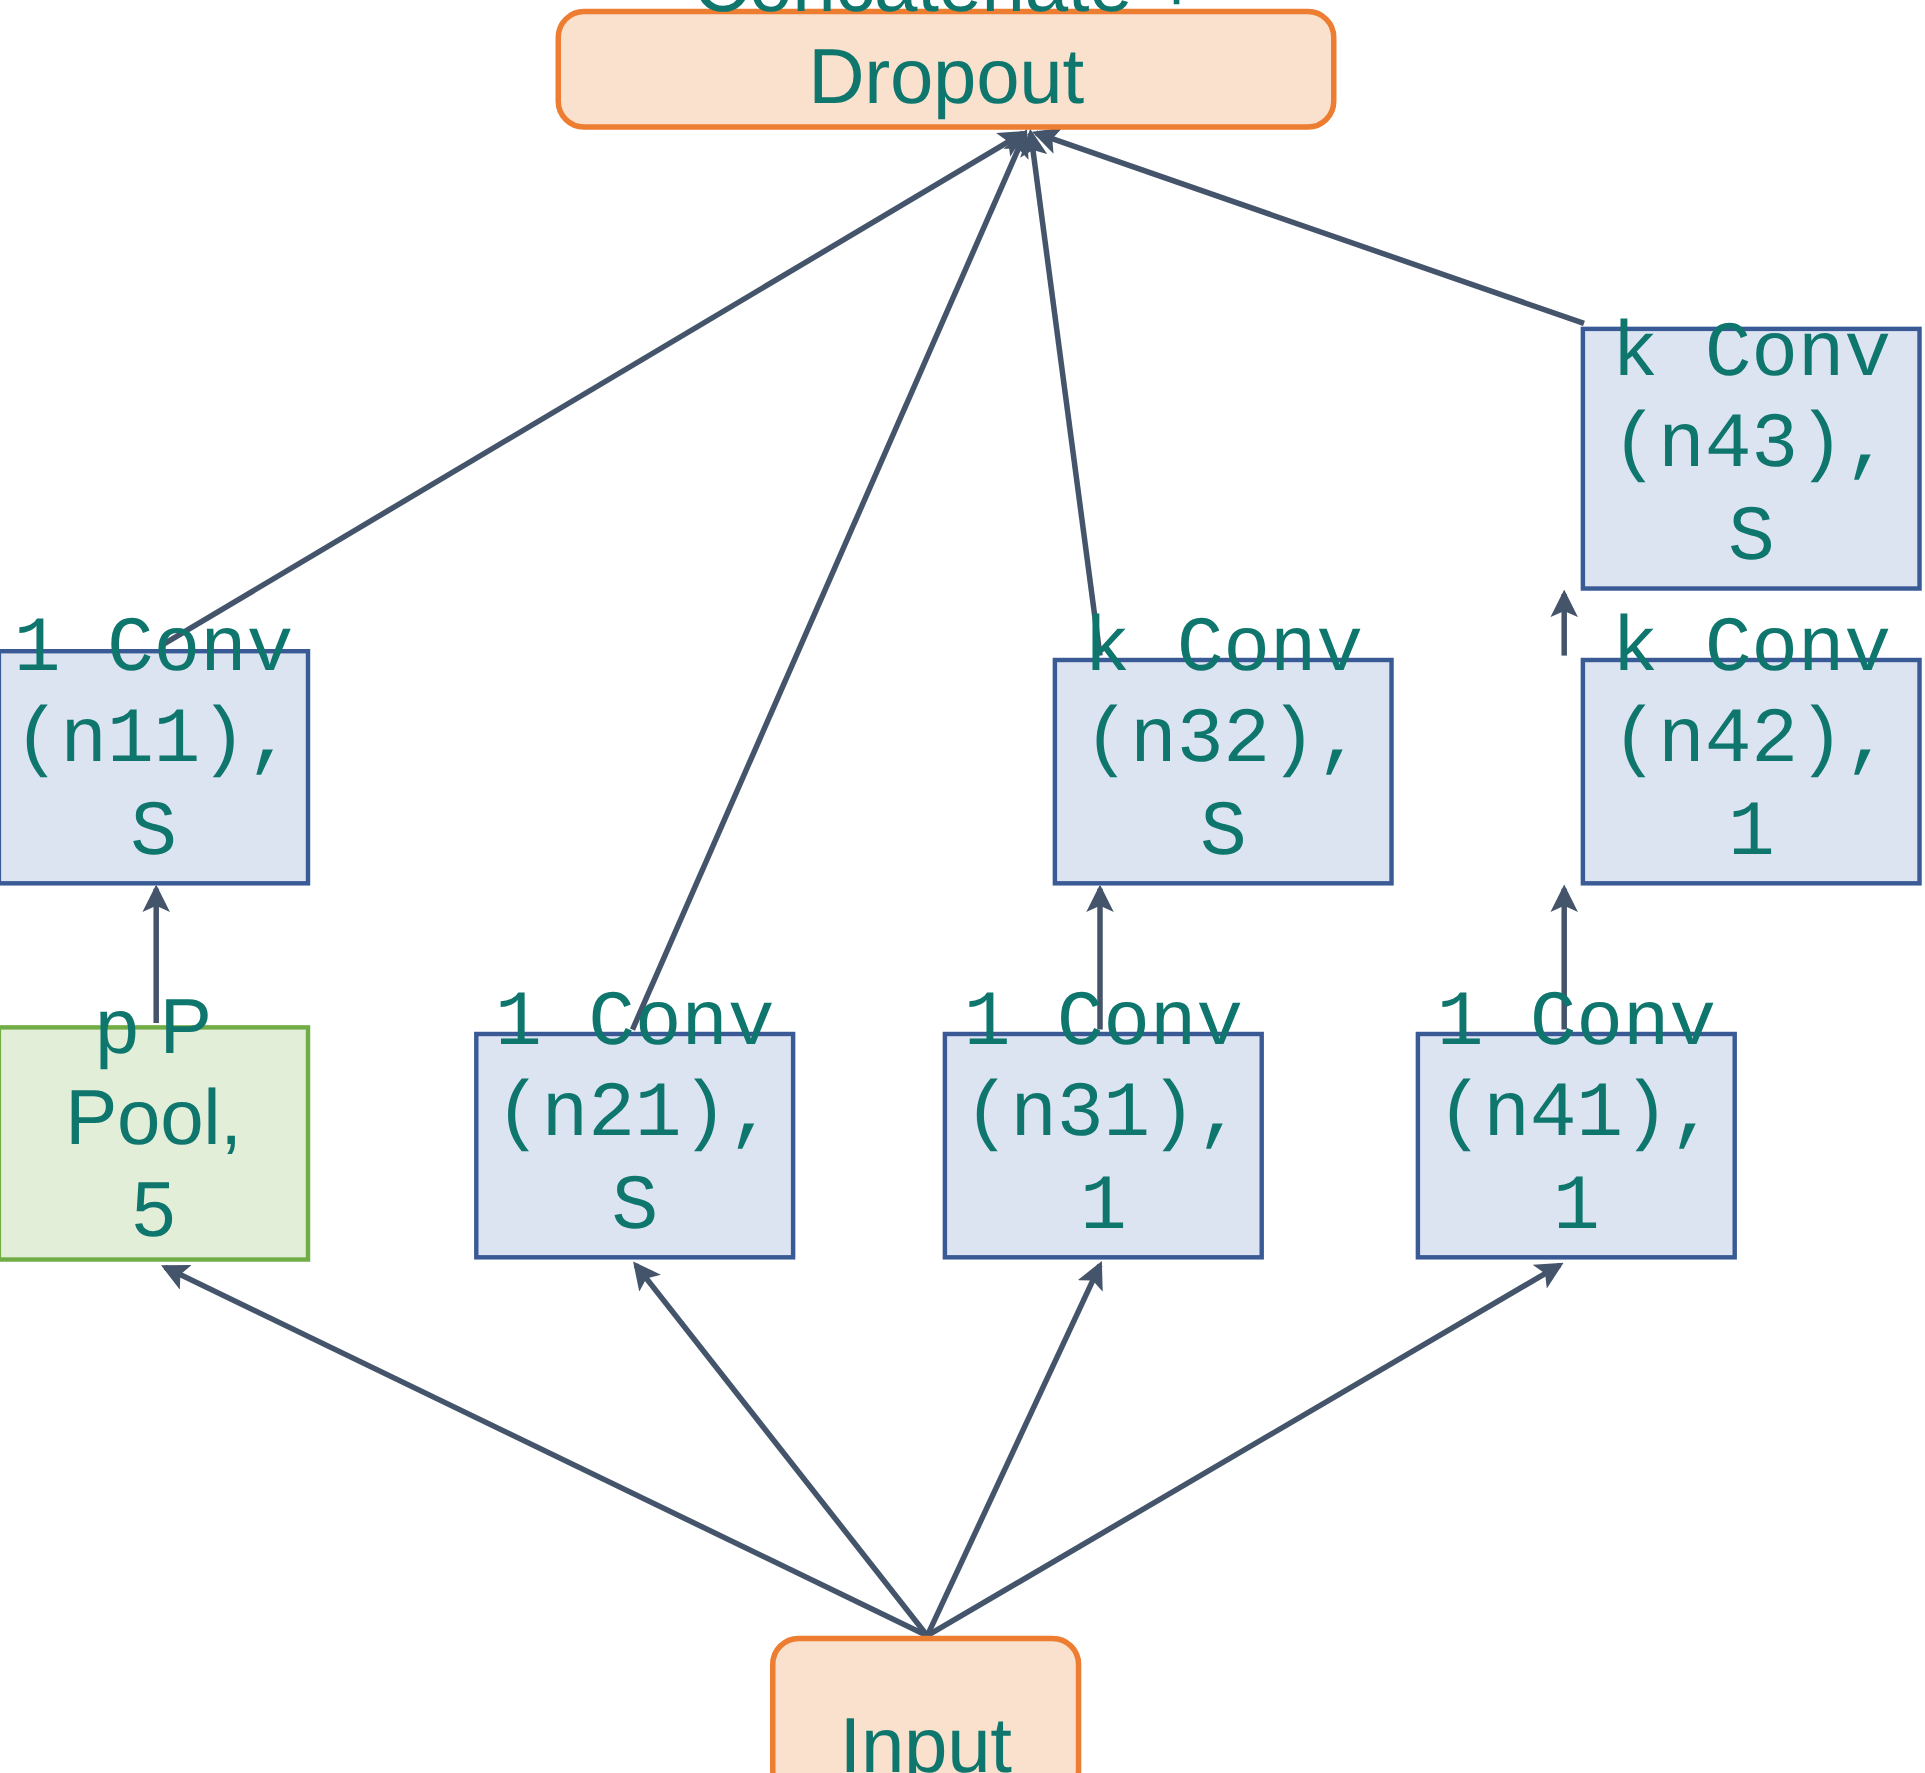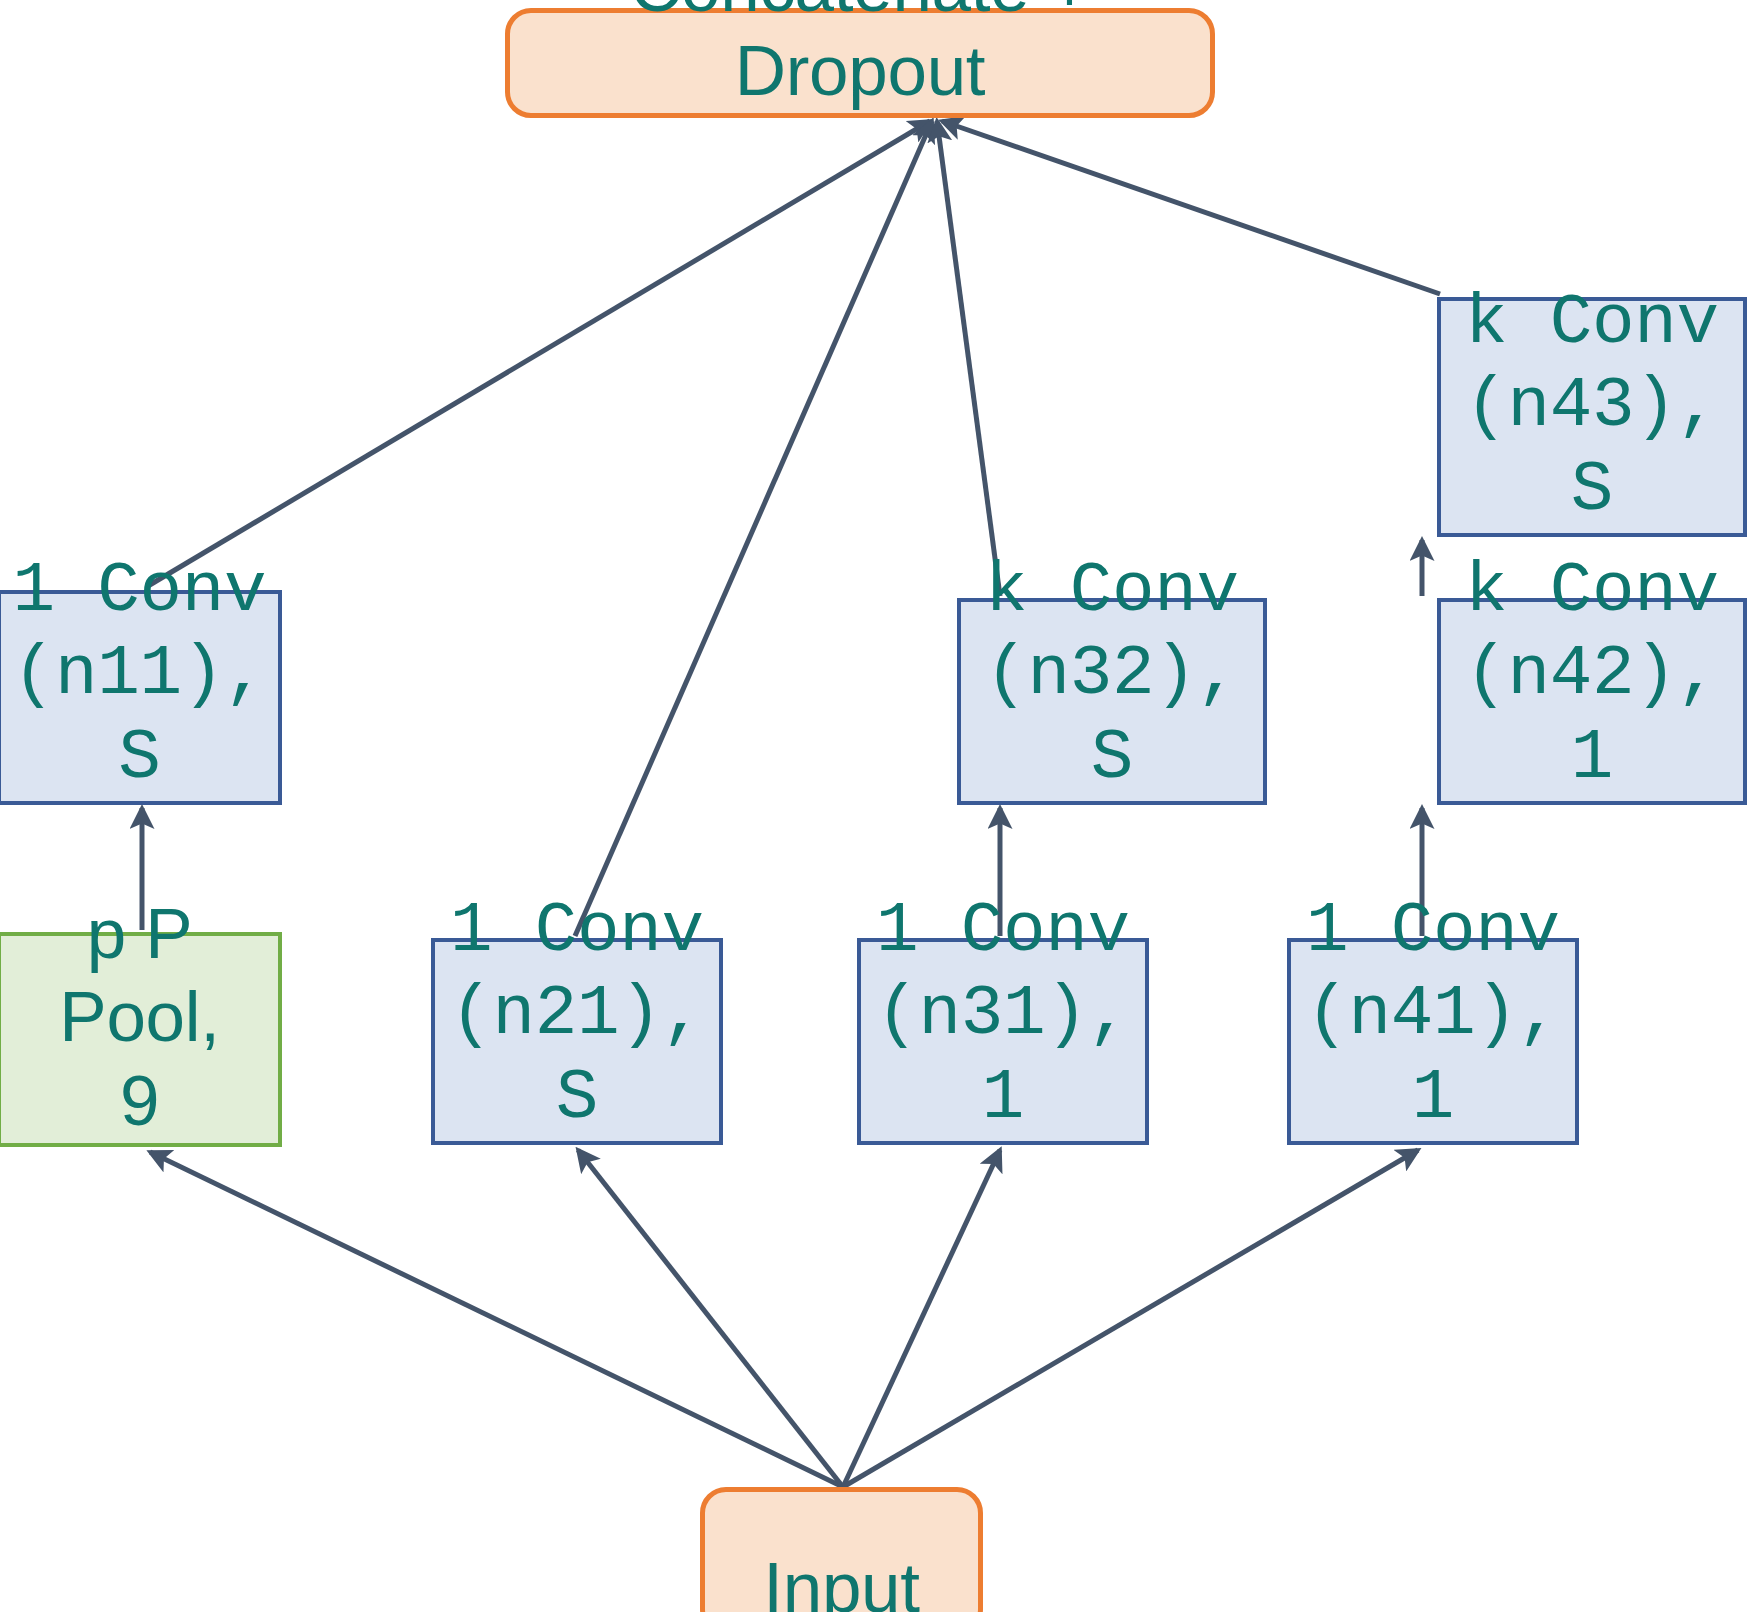--- a/index.html
+++ b/index.html
@@ -83,21 +83,21 @@
       <div class="node-box node-io" style="left: 505px; top: 8px; width: 710px; height: 110px;"><span>Concatenate + Dropout</span></div>
       <div class="node-box node-conv" style="left: 1437px; top: 297px; width: 310px; height: 240px;"><span>k Conv
 (n43), S</span></div>
       <div class="node-box node-conv" style="left: -3px; top: 590px; width: 285px; height: 215px;"><span>1 Conv
 (n11), S</span></div>
       <div class="node-box node-conv" style="left: 957px; top: 598px; width: 310px; height: 207px;"><span>k Conv
 (n32), S</span></div>
       <div class="node-box node-conv" style="left: 1437px; top: 598px; width: 310px; height: 207px;"><span>k Conv
 (n42), 1</span></div>
       <div class="node-box node-pool" style="left: -3px; top: 932px; width: 285px; height: 215px;"><span>p P Pool,
-9</span></div>
+5</span></div>
       <div class="node-box node-conv" style="left: 431px; top: 938px; width: 292px; height: 207px;"><span>1 Conv
 (n21), S</span></div>
       <div class="node-box node-conv" style="left: 857px; top: 938px; width: 292px; height: 207px;"><span>1 Conv
 (n31), 1</span></div>
       <div class="node-box node-conv" style="left: 1287px; top: 938px; width: 292px; height: 207px;"><span>1 Conv
 (n41), 1</span></div>
       <div class="node-box node-io" style="left: 700px; top: 1487px; width: 283px; height: 148px;"><span>Input</span></div>
     </div>
 
 </div>

